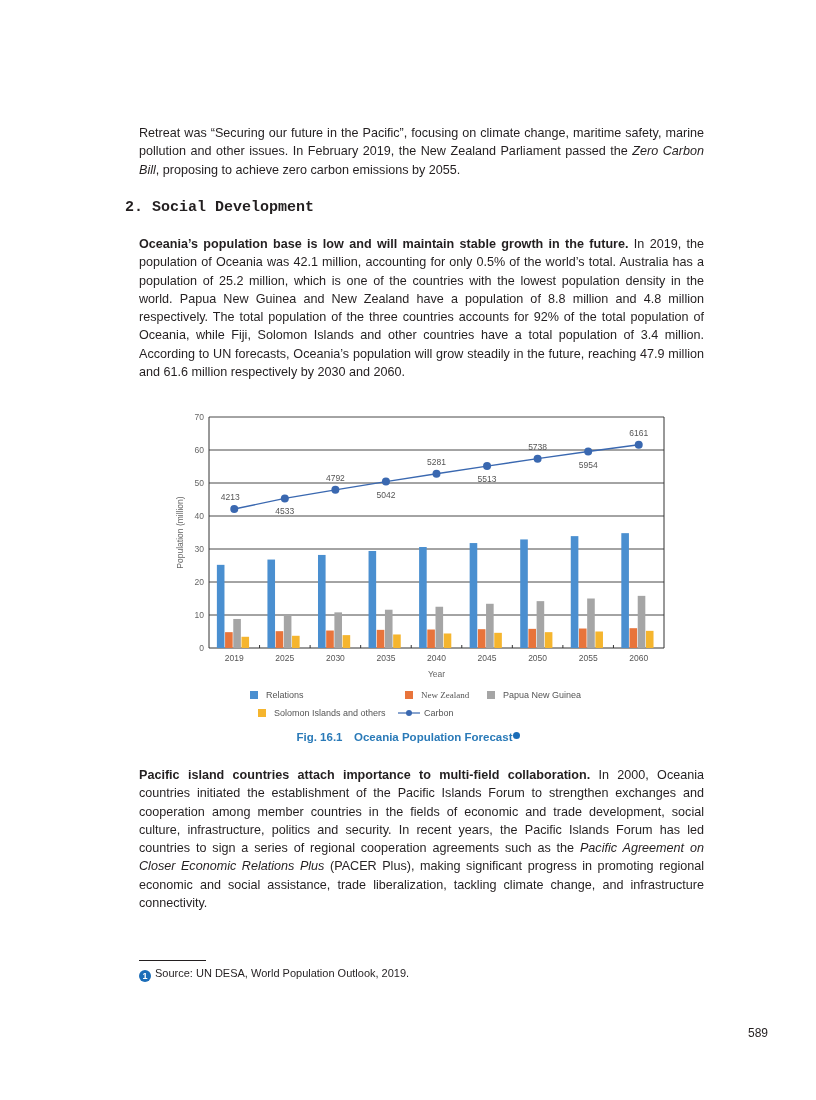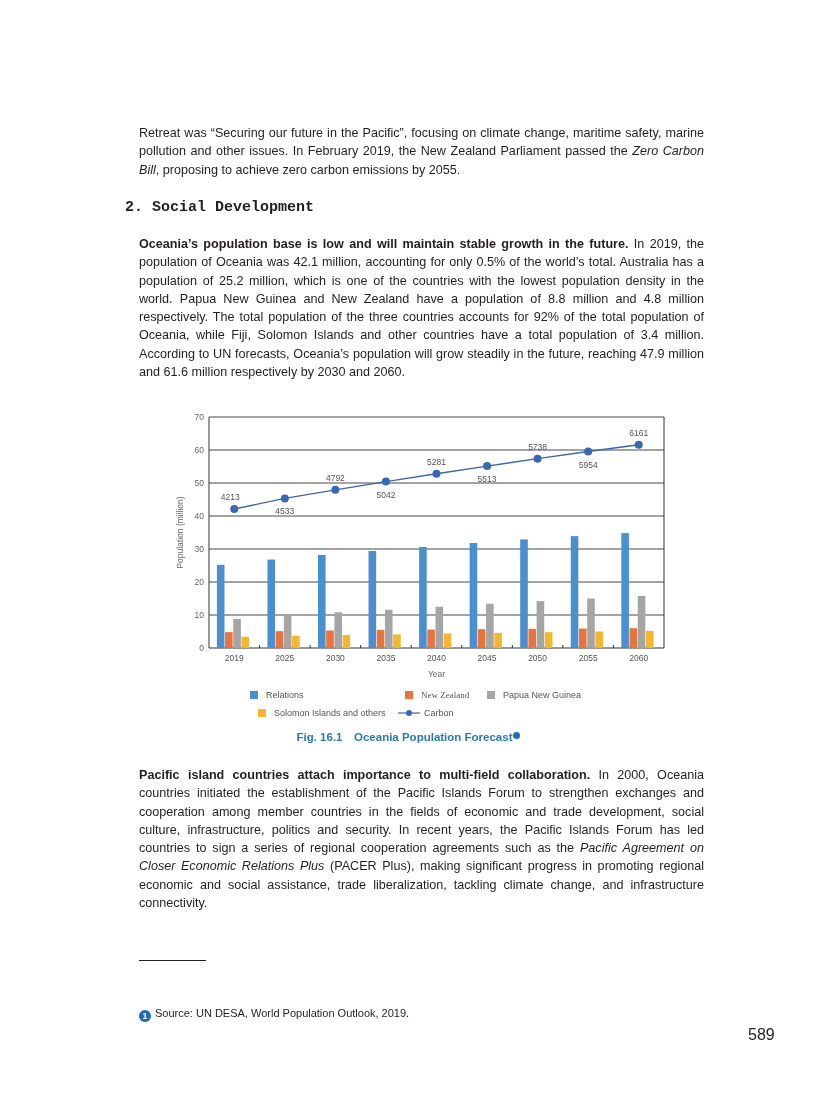--- a/index.html
+++ b/index.html
@@ -5,23 +5,23 @@
   html,body{margin:0;padding:0;background:#fff;}
   body{width:816px;height:1100px;position:relative;font-family:"Liberation Sans",sans-serif;color:#231f20;}
   .para{position:absolute;left:139px;width:565px;font-size:12.6px;line-height:18.3px;text-align:justify;}
   .para b{font-weight:bold;}
   .heading{position:absolute;left:125px;top:199px;font-size:15px;font-weight:bold;font-family:Liberation Mono, monospace;}
   .chart{position:absolute;left:0;top:0;width:816px;height:760px;pointer-events:none;}
   .chart svg{position:absolute;left:0;top:0;}
   .caption{position:absolute;left:0;width:816px;top:731px;text-align:center;font-size:11.5px;font-weight:bold;color:#2a7ab8;}
   .caption .dot{display:inline-block;width:7px;height:7px;border-radius:50%;background:#1b6db8;vertical-align:top;margin-top:1px;}
   .fn-rule{position:absolute;left:139px;top:960px;width:67px;border-top:1px solid #231f20;}
-  .footnote{position:absolute;left:139px;top:967px;font-size:11px;margin-top:40px;}
+  .footnote{position:absolute;left:139px;top:967px;font-size:11px;}
   .fn-num{display:inline-block;width:12px;height:12px;border-radius:50%;background:#1b6db8;color:#fff;font-size:9px;font-weight:bold;text-align:center;line-height:12px;margin-right:4px;vertical-align:-2px;}
-  .pagenum{position:absolute;left:748px;top:1026px;font-size:16px;}
+  .pagenum{position:absolute;left:748px;top:1026px;font-size:12px;}
   .legend{position:absolute;font-size:9px;color:#555;}
   .legend .sw{display:inline-block;width:8px;height:8px;margin-right:8px;vertical-align:-1px;}
 </style>
 </head>
 <body>
 
 <div class="para" style="top:124px;"><span>Retreat was “Securing our future in the Pacific”, focusing on climate change, maritime safety, marine pollution and other issues. In February 2019, the New Zealand Parliament passed the </span><i>Zero Carbon Bill</i><span>, proposing to achieve zero carbon emissions by 2055.</span></div>
 
 <div class="heading">2. Social Development</div>
 

